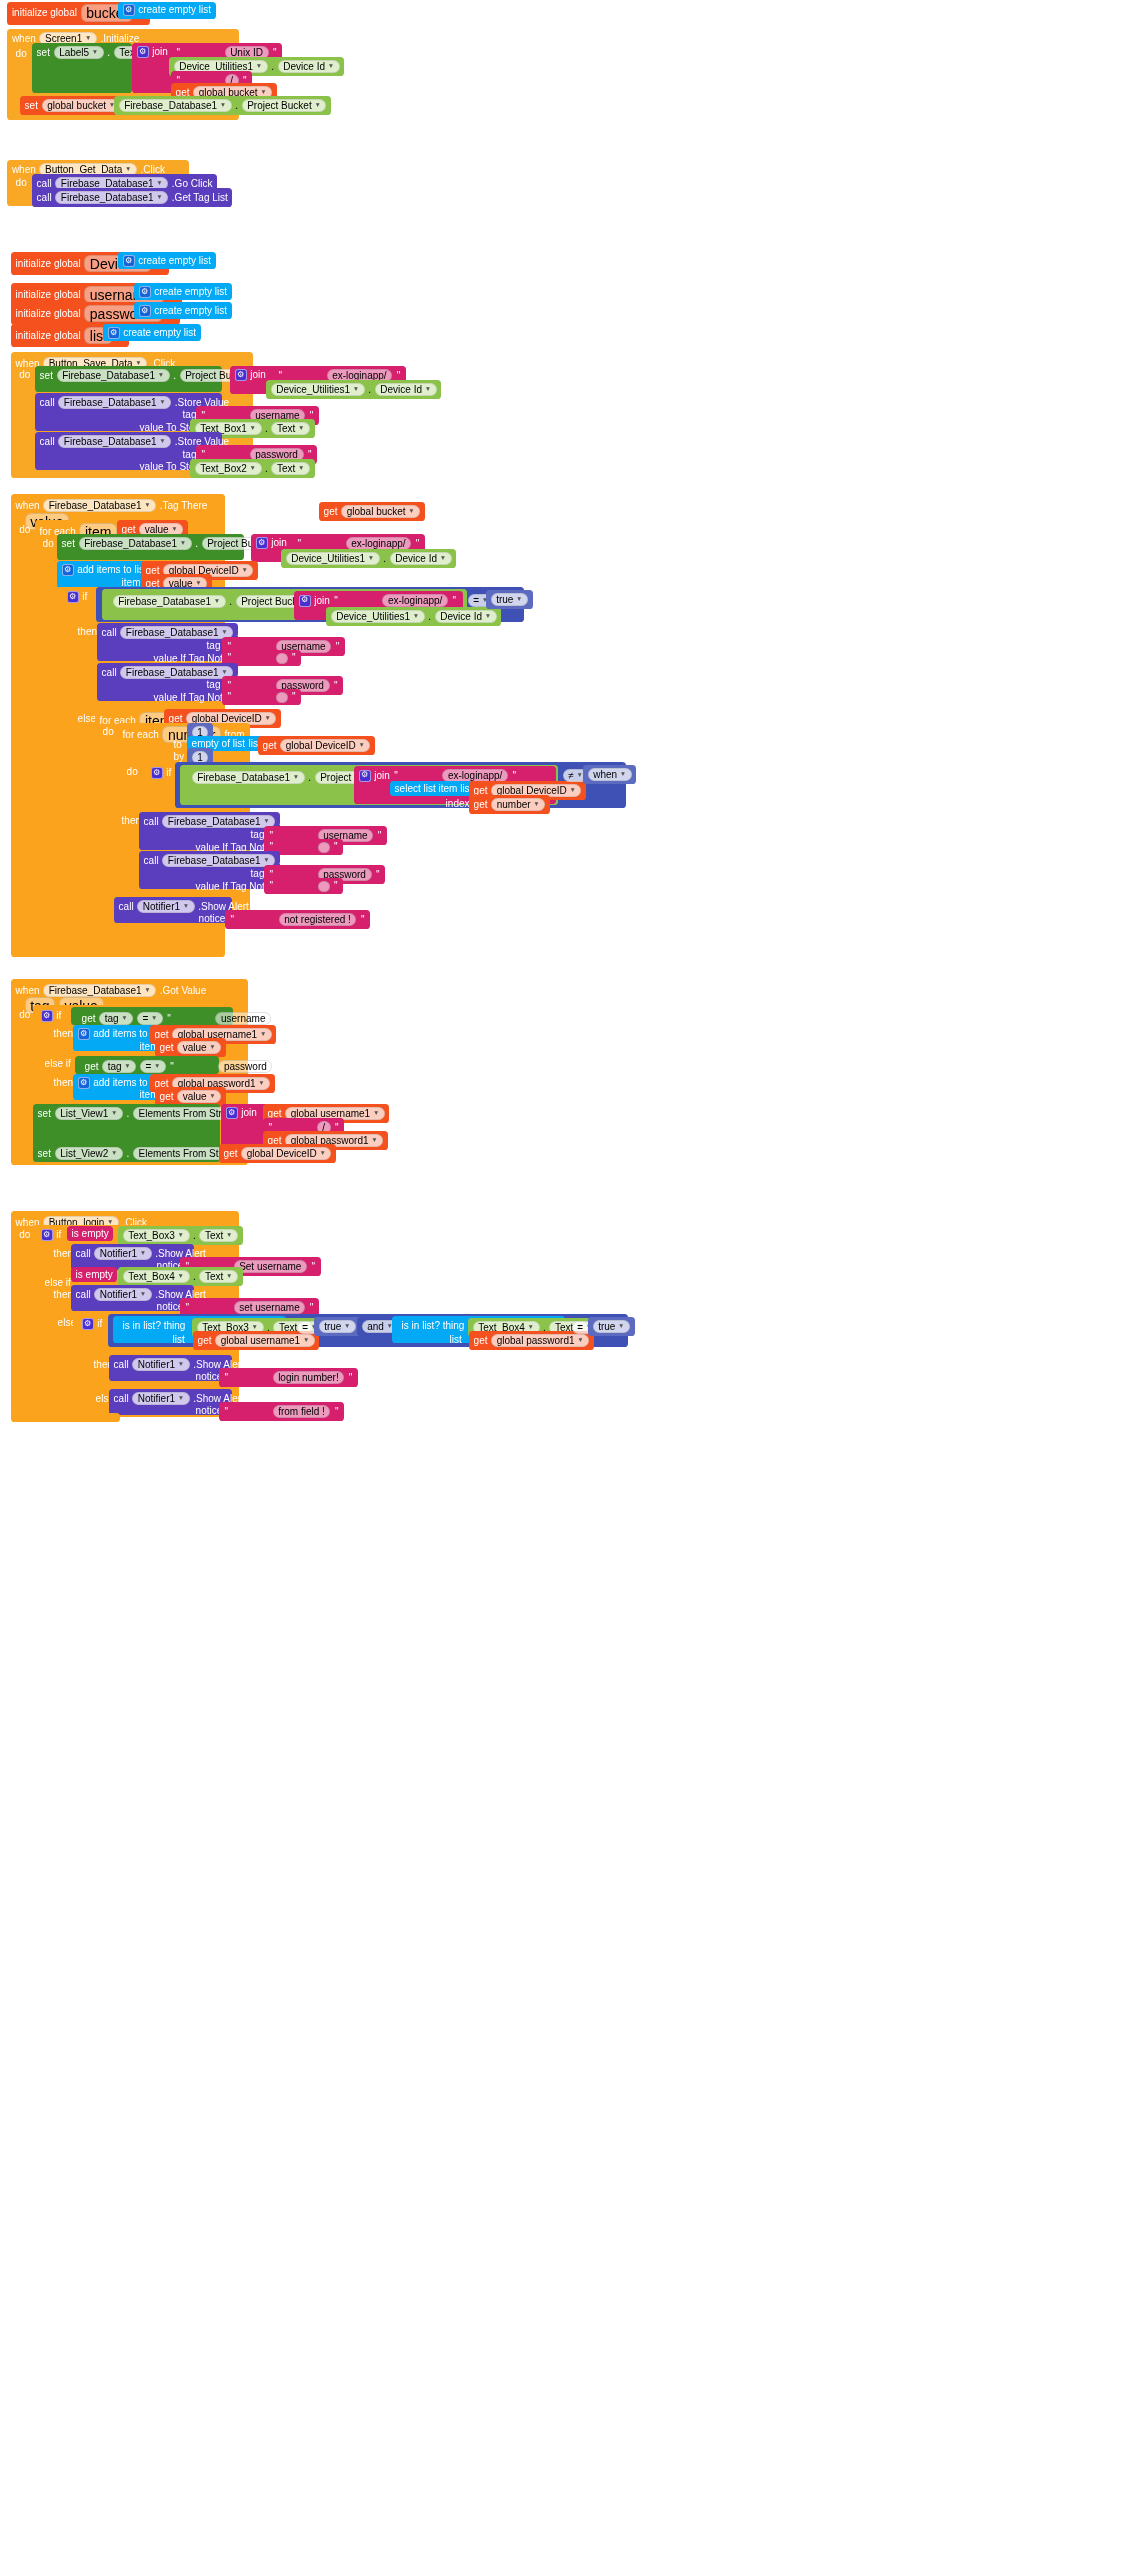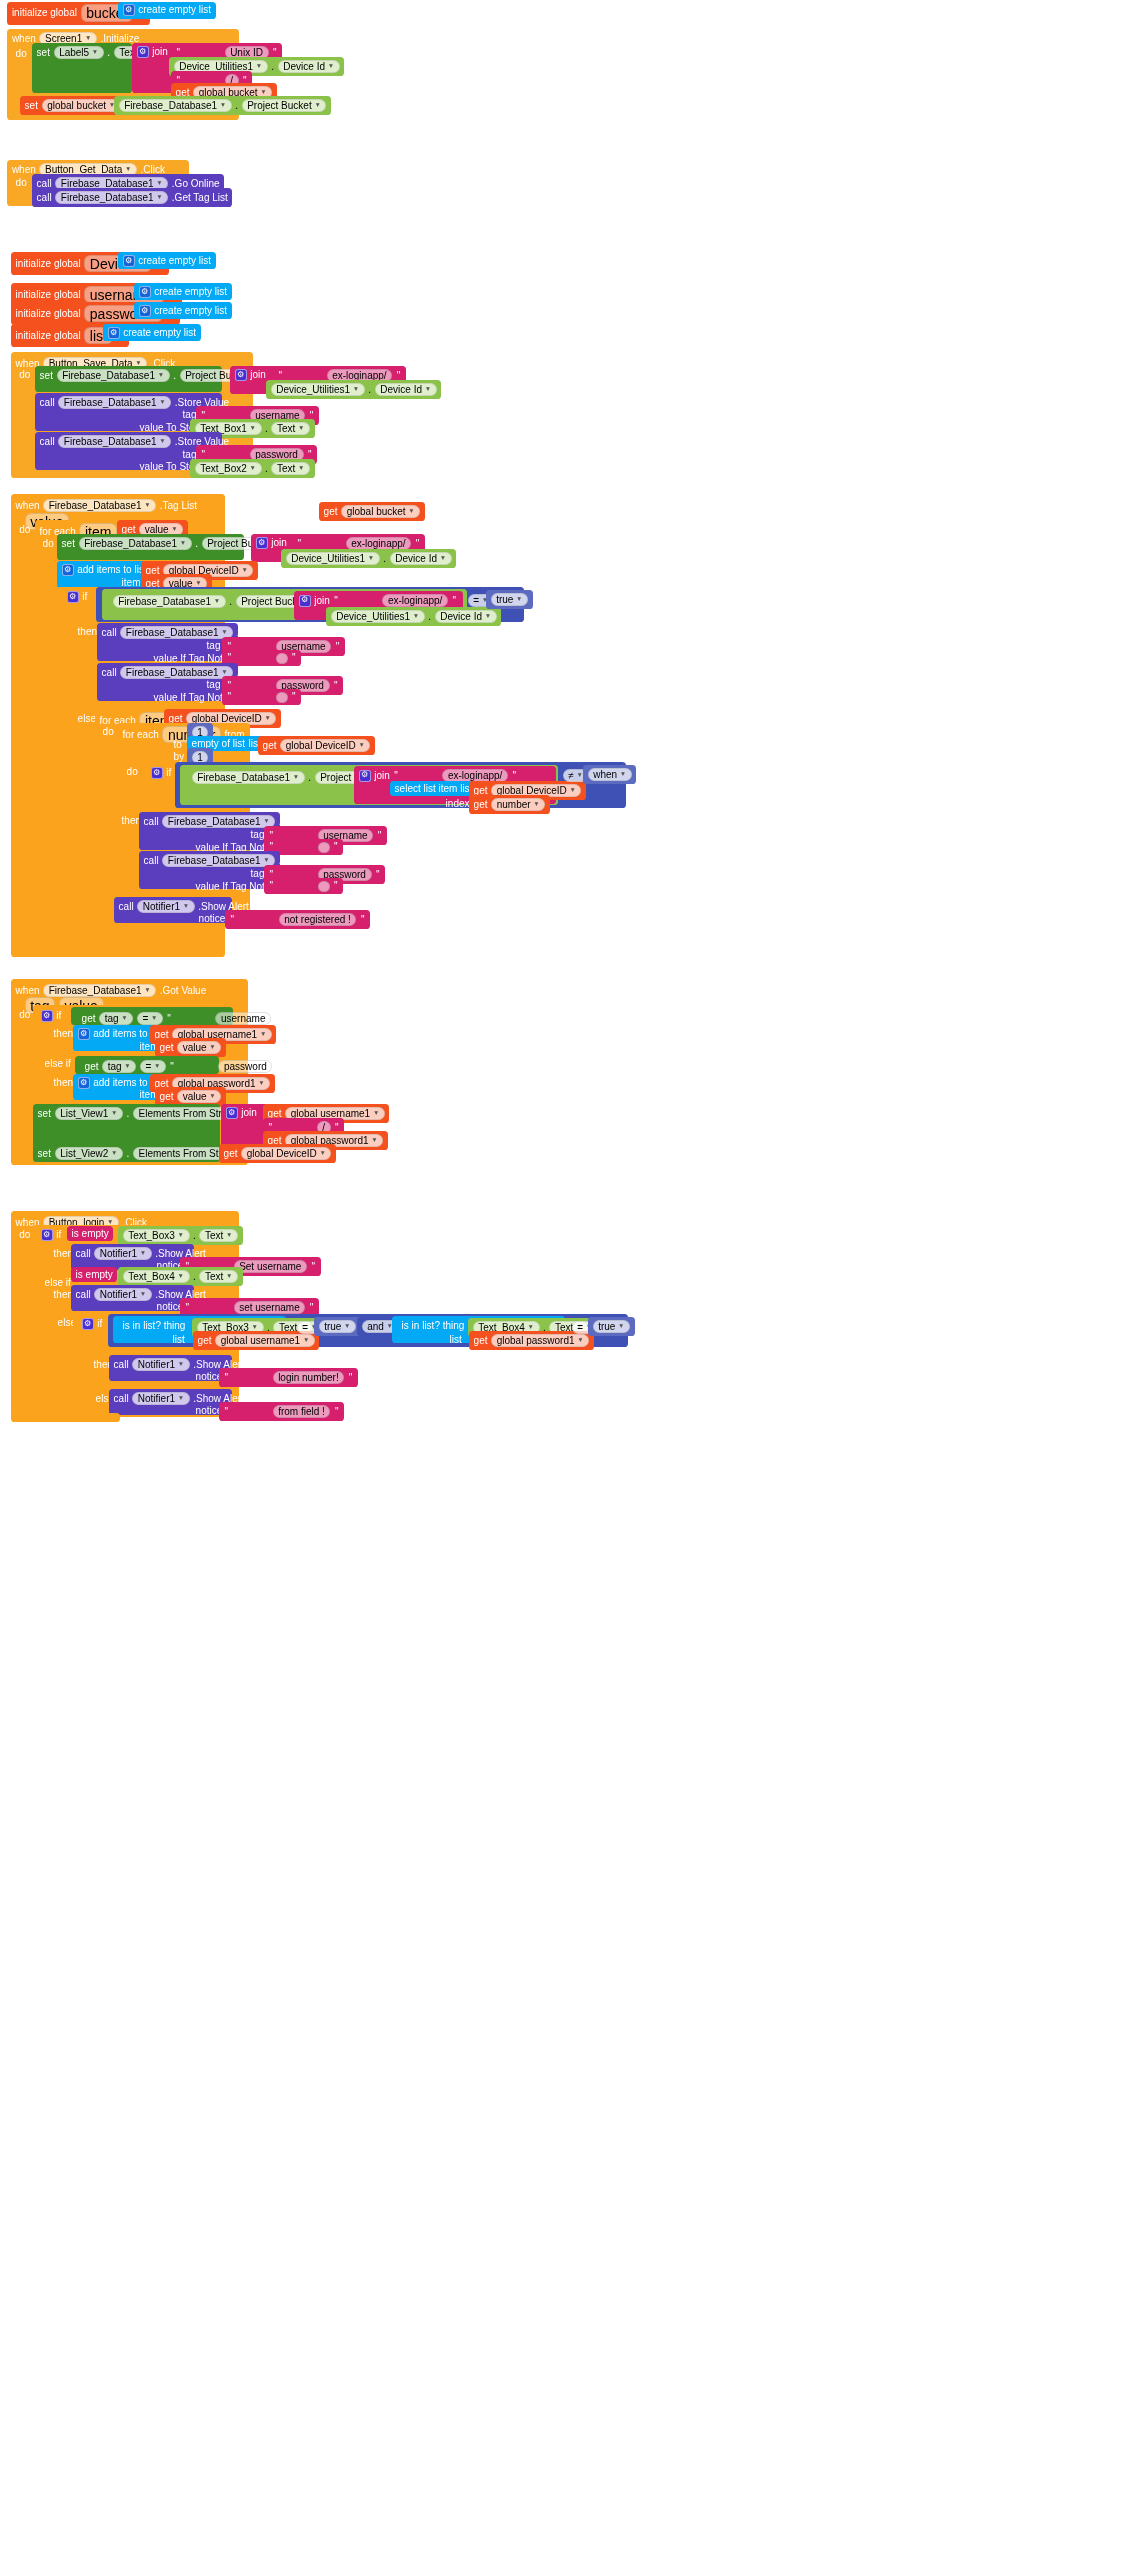--- a/index.html
+++ b/index.html
@@ -213,21 +213,21 @@
         <span class="lbl">do</span>
       </div>
   </div>
   <div class="blk c-purple" style="left:32px; top:174px;">
     <div class="row">
       <span class="lbl">call</span>
       <span class="fld">
           <span>Firebase_Database1</span>
           <span class="car">▼</span>
         </span>
-      <span class="lbl">.Go Online</span>
+      <span class="lbl">.Go Click</span>
     </div>
   </div>
   <div class="blk c-purple" style="left:32px; top:188px;">
     <div class="row">
       <span class="lbl">call</span>
       <span class="fld">
           <span>Firebase_Database1</span>
           <span class="car">▼</span>
         </span>
       <span class="lbl">.Get Tag List</span>
@@ -434,21 +434,21 @@
   </div>
 
   <div class="blk c-orange2" style="left:11px; top:494px; width:214px; height:463px;"></div>
   <div class="blk" style="left:11px; top:496px;">
     <div class="row">
       <span class="lbl">when</span>
       <span class="fld">
           <span>Firebase_Database1</span>
           <span class="car">▼</span>
         </span>
-      <span class="lbl">.Tag List</span>
+      <span class="lbl">.Tag There</span>
     </div>
   </div>
   <div class="blk" style="left:20px; top:510px;">
     <div class="row">
         <span class="chip">value</span>
       </div>
   </div>
   <div class="blk" style="left:14.6px; top:522px;">
     <div class="row">
         <span class="lbl">do</span>

